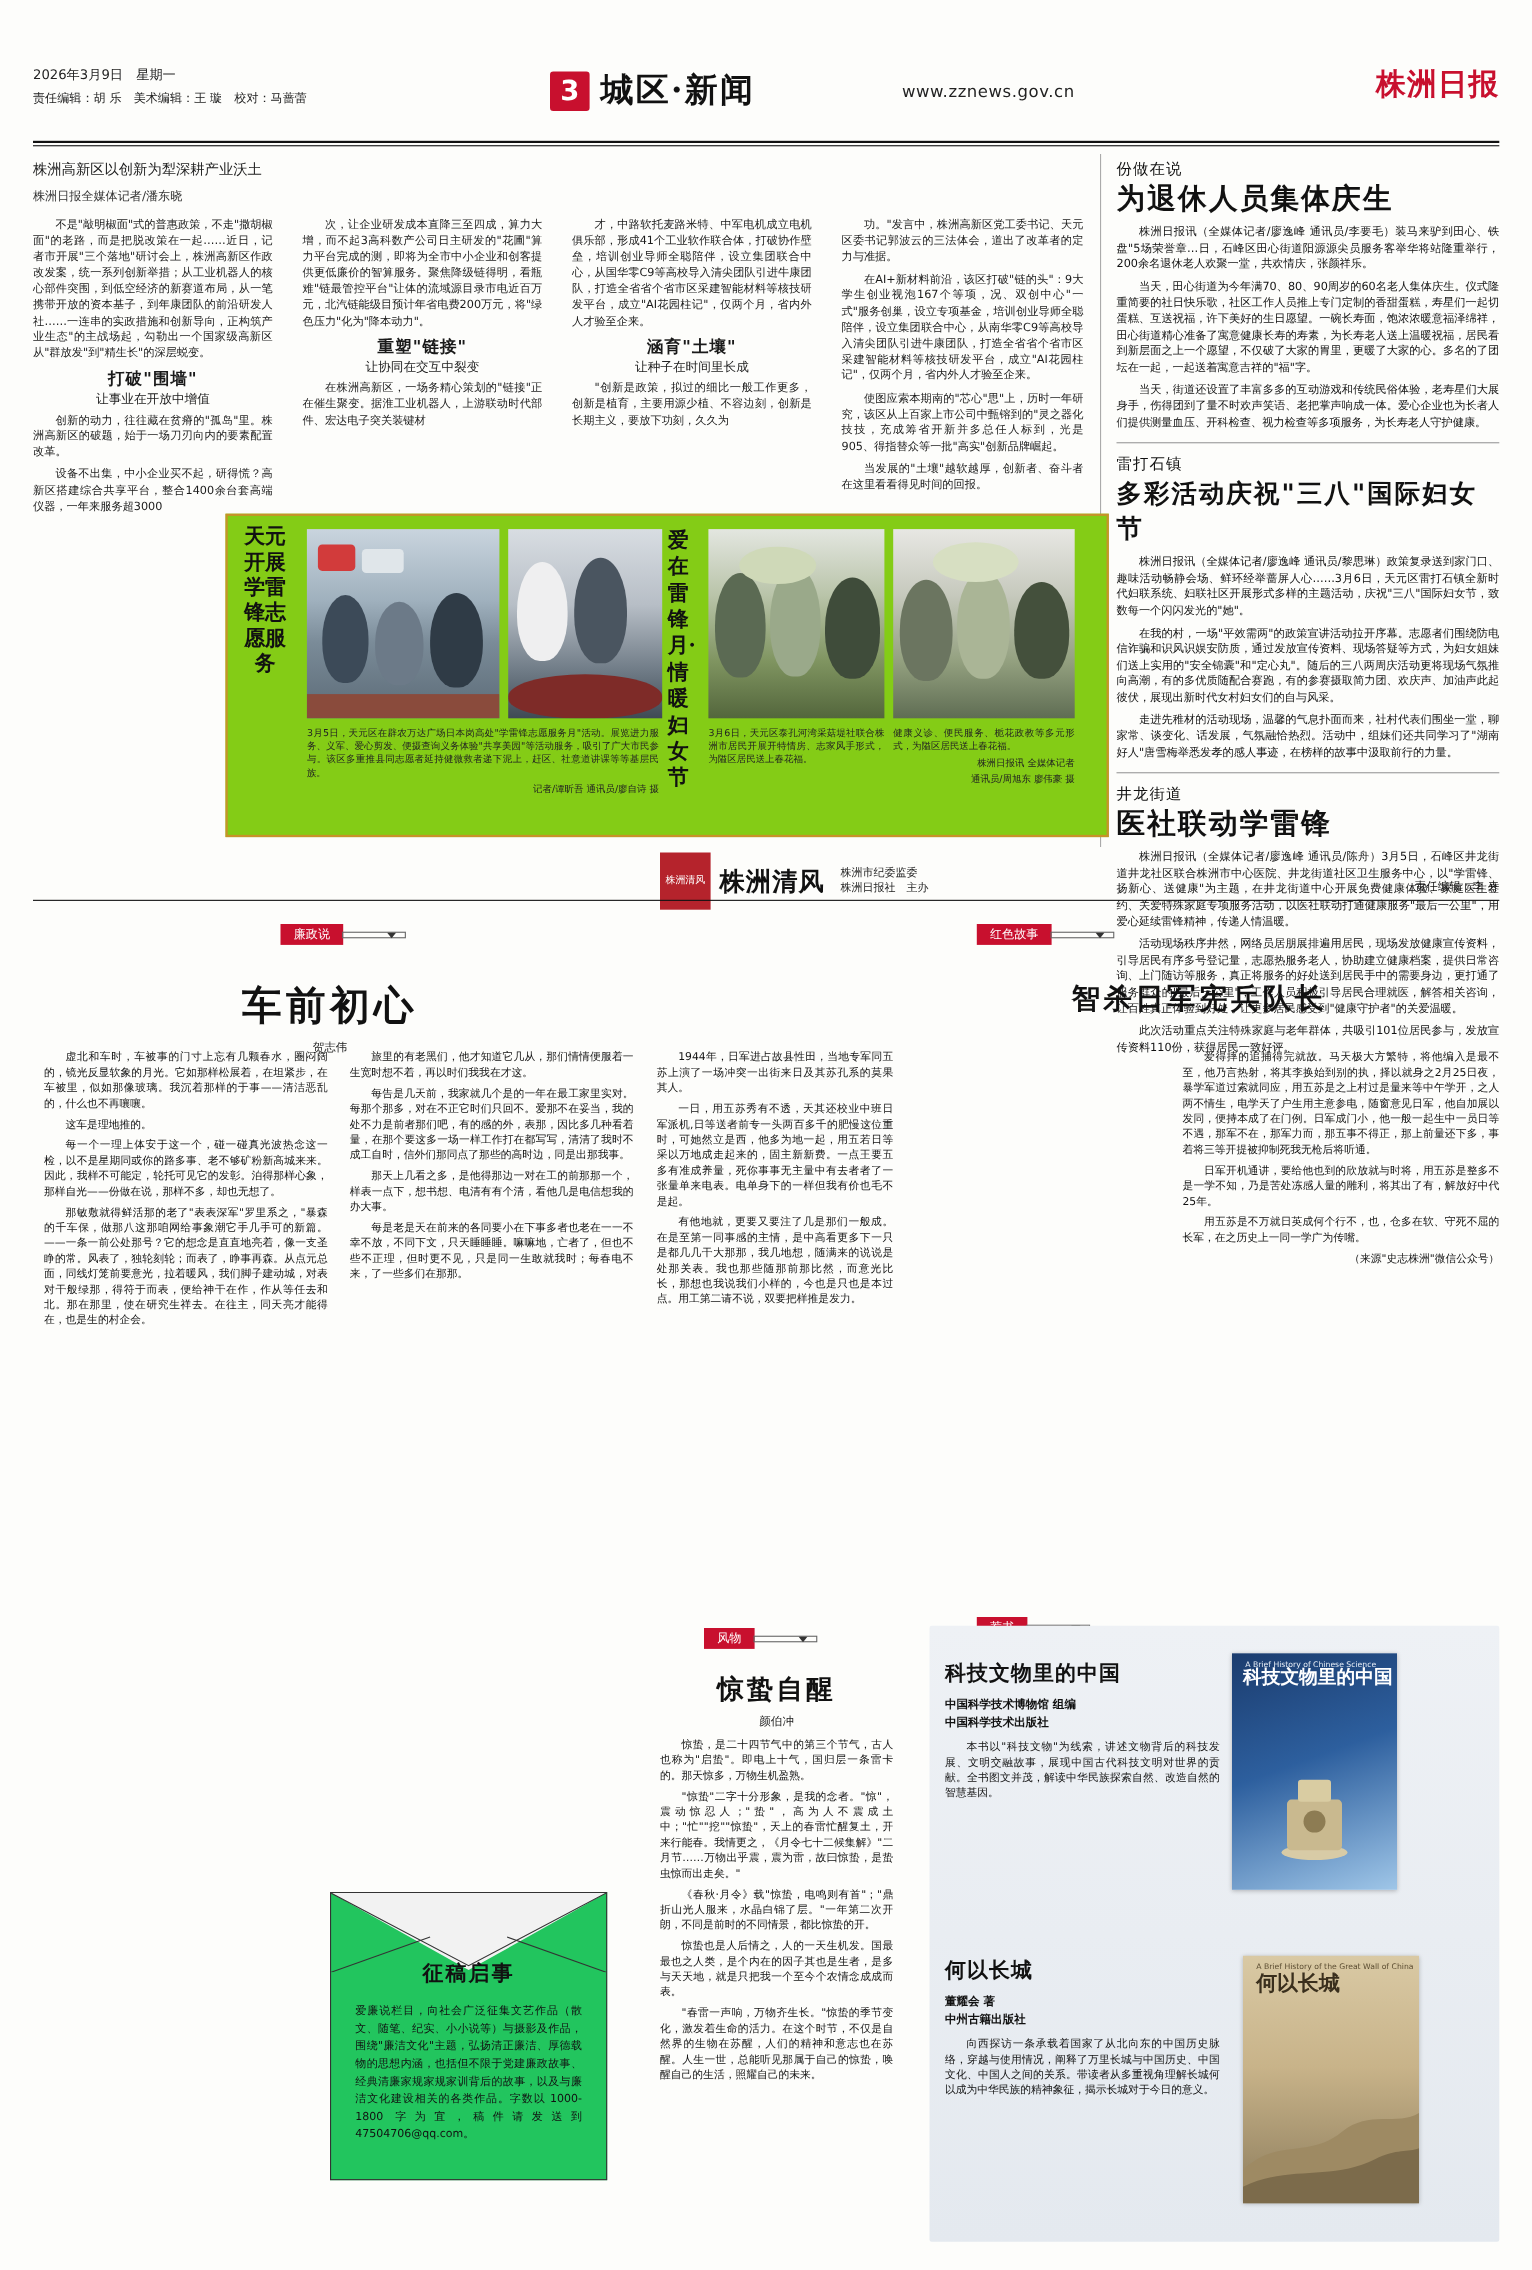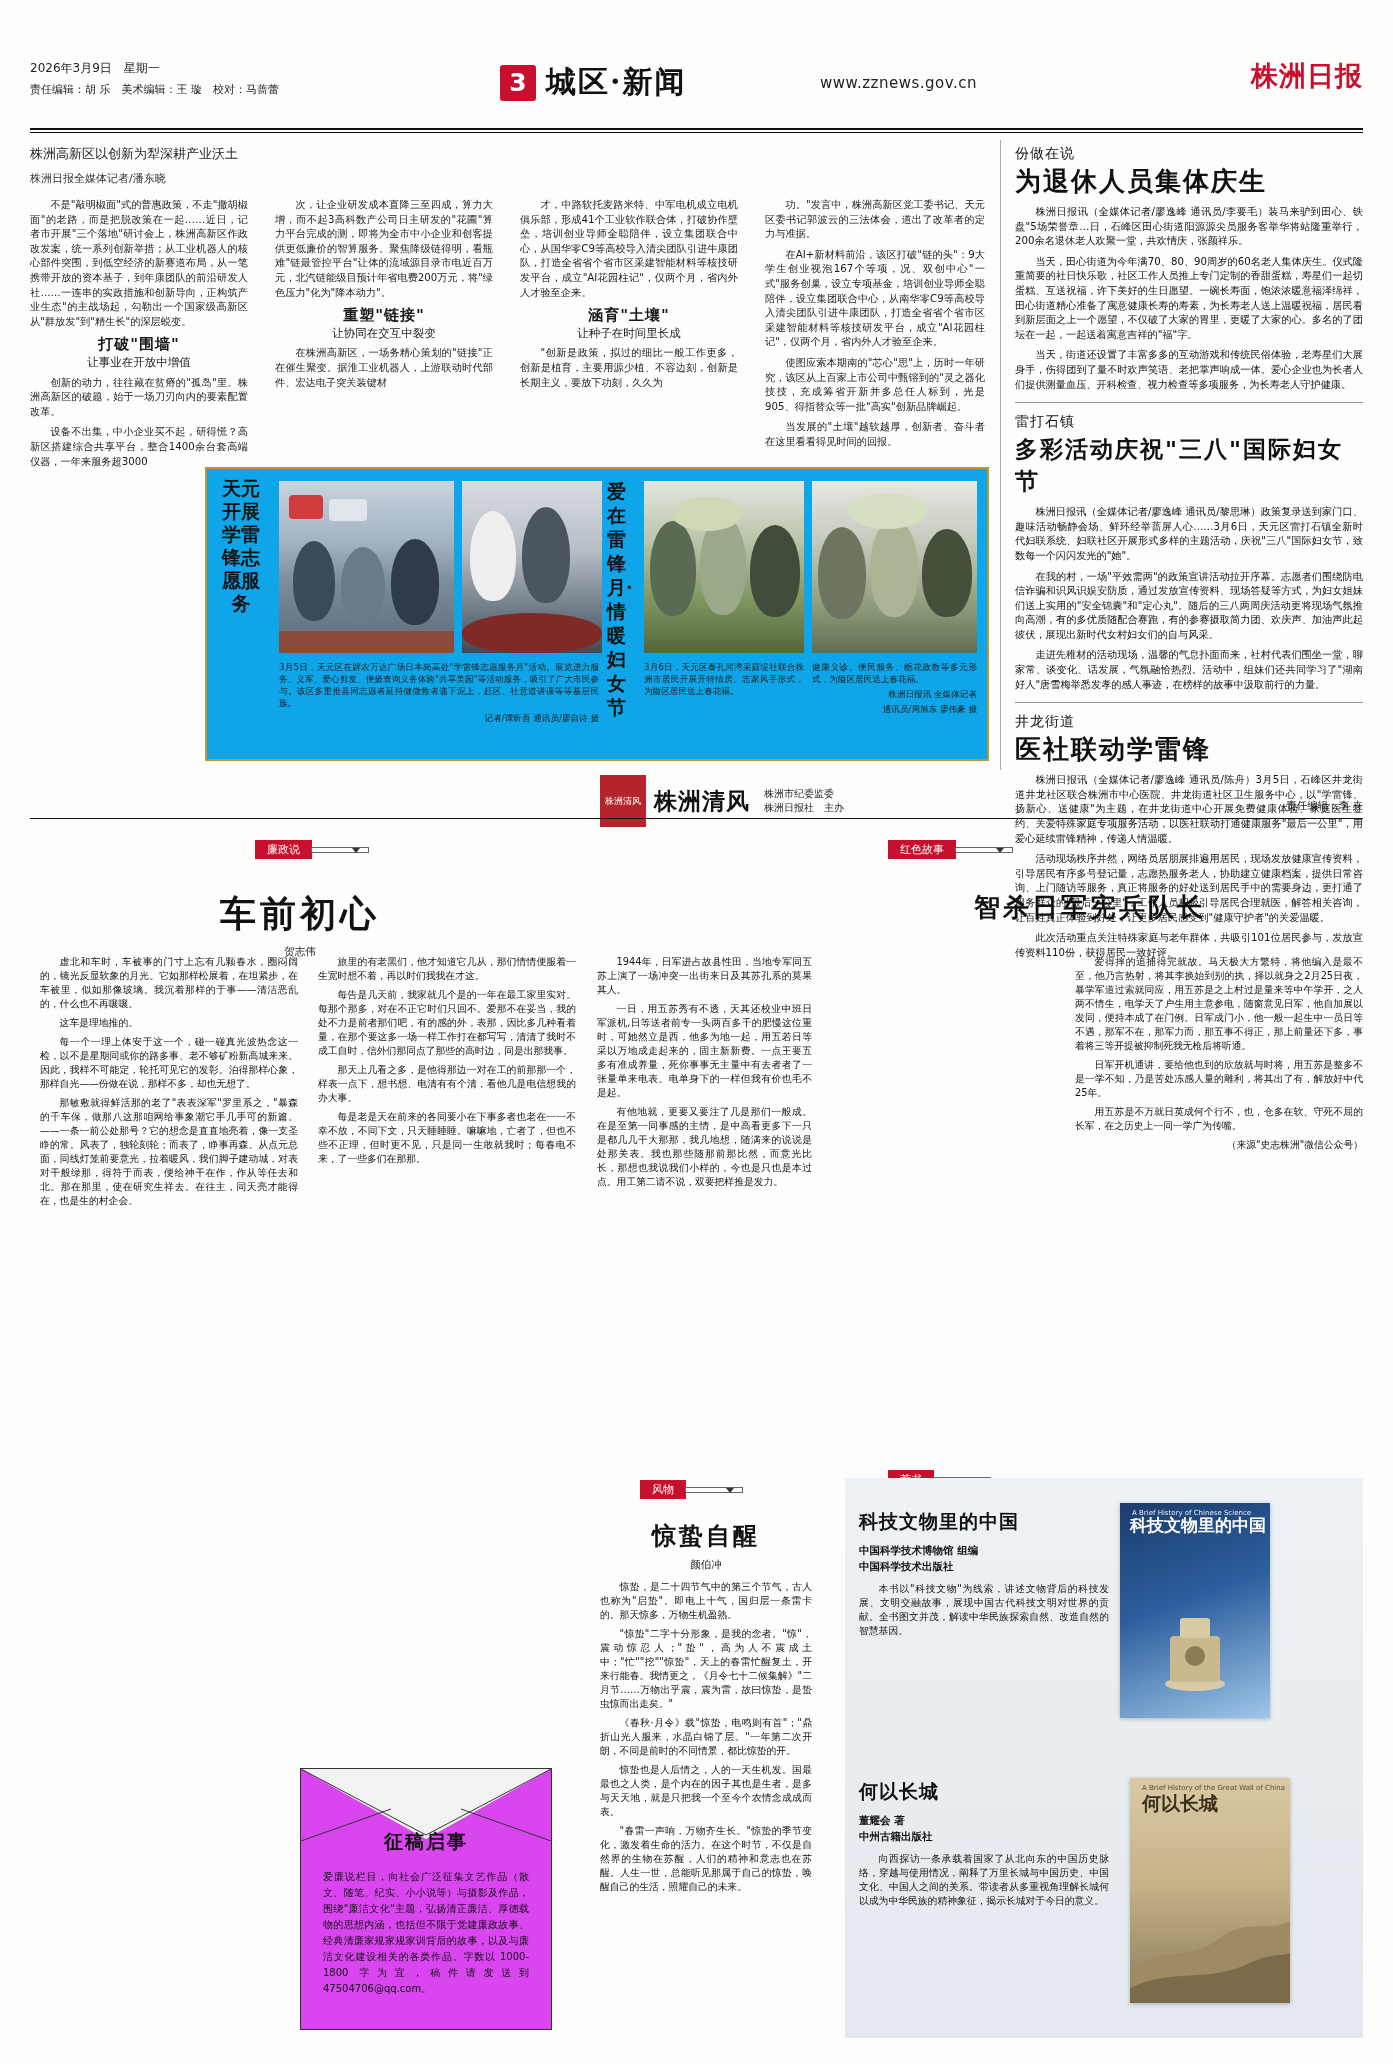--- a/index.html
+++ b/index.html
@@ -50,21 +50,21 @@
   
   .rightcol{position:absolute;left:1015px;top:145px;width:348px;}
   .rc-sec-label{font-size:14px;color:#111;margin-bottom:2px;letter-spacing:1px;}
   .rc-head{font-size:26px;font-weight:bold;font-family:"DejaVu Serif","Liberation Serif",serif;letter-spacing:2px;margin:2px 0 8px;line-height:32px;}
   .rc-head.sm{font-size:23px;}
   .rc-body{font-size:10.2px;line-height:14.6px;text-align:justify;}
   .rc-body p{margin:0 0 6px 0;text-indent:2em;}
   .rc-divider{height:1px;background:#999;margin:10px 0 10px;}
 
   
-  .photoblock{position:absolute;left:205px;top:467px;width:780px;height:290px;border:2px solid #c8922a;background:#0ea5e9;}
+  .photoblock{position:absolute;left:205px;top:467px;width:780px;height:290px;border:2px solid #c8922a;background:#84cc16;padding-left:19px;}
   .pb-title{position:absolute;left:6px;top:8px;width:56px;font-size:19px;font-weight:bold;line-height:23px;font-family:"DejaVu Serif","Liberation Serif",serif;text-align:center;}
   .pb-title2{position:absolute;left:400px;top:10px;width:30px;font-size:19px;font-weight:bold;line-height:24px;font-family:"DejaVu Serif","Liberation Serif",serif;text-align:left;}
   .photo{position:absolute;overflow:hidden;}
   .cap{position:absolute;font-size:8.6px;line-height:12px;text-align:justify;color:#222;}
   .credit{font-size:8.6px;text-align:right;display:block;margin-top:3px;}
 
   
   .ph1{left:72px;top:12px;width:175px;height:172px;background:
      linear-gradient(180deg,#c9d4de 0%,#9fb0bd 38%,#7a8b98 60%,#5b6a76 100%);}
   .ph2{left:255px;top:12px;width:140px;height:172px;background:
@@ -91,21 +91,21 @@
   .tag .t-box{border:1px solid #666;padding:2px 10px 2px 8px;margin-left:-1px;position:relative;min-width:38px;}
   .tag .t-box:after{content:"";position:absolute;right:8px;top:50%;margin-top:-2px;border-left:4px solid transparent;border-right:4px solid transparent;border-top:5px solid #333;}
 
   .b-head{font-size:36px;font-weight:bold;font-family:"DejaVu Serif","Liberation Serif",serif;letter-spacing:4px;text-align:center;}
   .b-head.sm{font-size:26px;letter-spacing:3px;}
   .b-author{font-size:10.5px;text-align:center;margin-top:6px;color:#222;}
   .b-body{font-size:9.8px;line-height:14px;text-align:justify;}
   .b-body p{margin:0 0 5px 0;text-indent:2em;}
 
   
-  .envelope{position:absolute;left:300px;top:1768px;width:250px;height:260px;border:1px solid #333;background:#d946ef;}
+  .envelope{position:absolute;left:300px;top:1720px;width:250px;height:260px;border:1px solid #333;background:#22c55e;}
   .env-flap{position:absolute;left:0;top:0;width:100%;height:72px;}
   .env-flap:before{content:"";position:absolute;left:0;top:0;width:0;height:0;border-left:125px solid transparent;border-right:125px solid transparent;border-top:70px solid #f2f2f2;}
   .env-flap:after{content:"";position:absolute;left:0;top:0;width:0;height:0;border-left:125px solid transparent;border-right:125px solid transparent;border-top:70px solid transparent;}
   .env-line{position:absolute;left:0;top:0;width:250px;height:72px;}
   .env-title{position:absolute;left:0;top:60px;width:100%;text-align:center;font-size:19px;font-weight:bold;font-family:"DejaVu Serif","Liberation Serif",serif;letter-spacing:2px;}
   .env-body{position:absolute;left:22px;top:100px;width:206px;font-size:10px;line-height:16px;text-align:justify;}
 
   
   .bookwrap{position:absolute;left:845px;top:1478px;width:518px;height:560px;}
   .book-bg{position:absolute;inset:0;background:linear-gradient(180deg,#eef1f5 0%,#e4e9ef 100%);border-radius:2px;}

